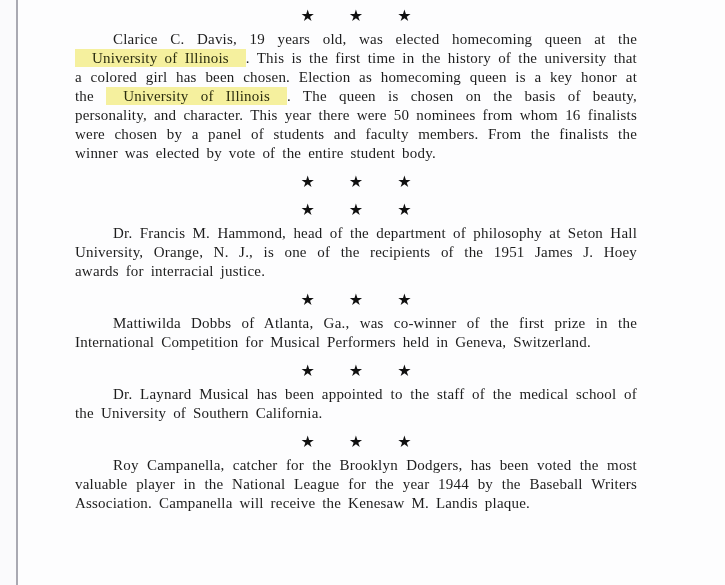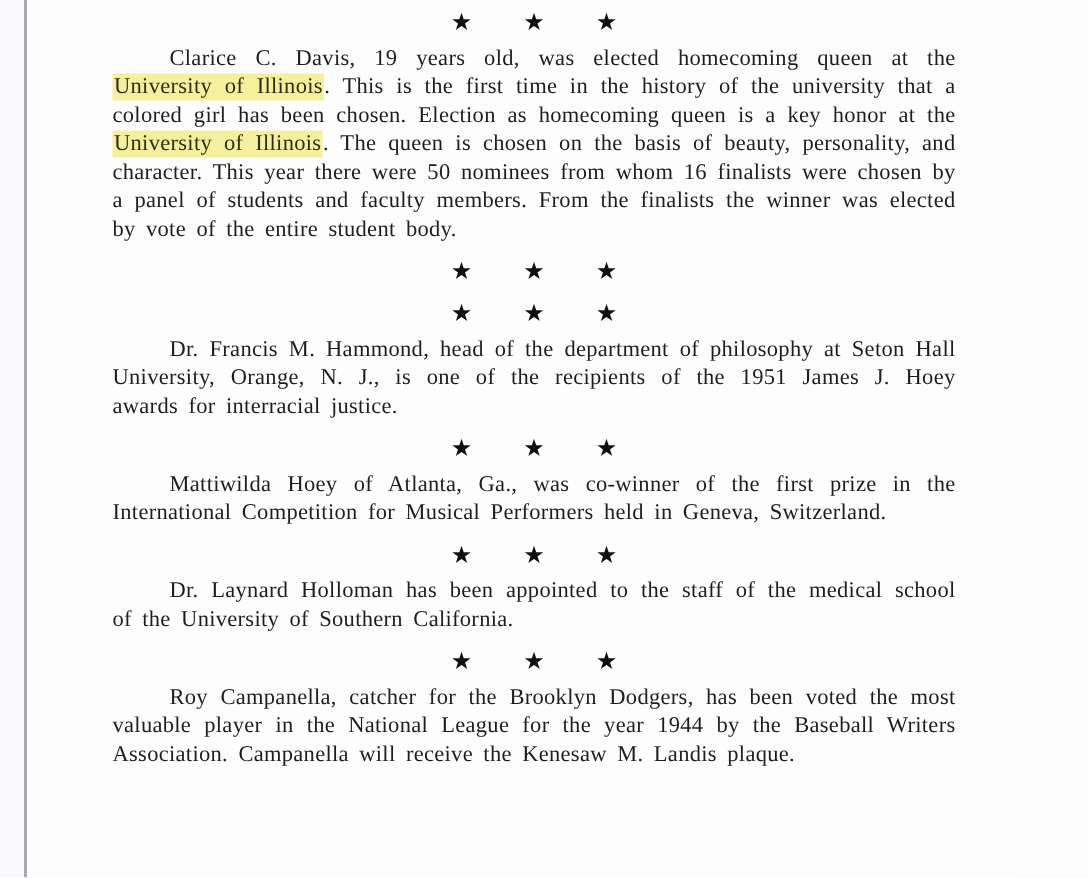--- a/index.html
+++ b/index.html
@@ -54,21 +54,21 @@
     line-height: 19px;
     text-align: justify;
     text-indent: 38px;
     color: #1d1d1d;
     word-spacing: 3px;
     letter-spacing: 0.2px;
   }
   .hl {
     background: #f5f09e;
     color: #2c2e10;
-    padding: 1px 1px;
+    padding: 1px 17px;
     -webkit-box-decoration-break: clone;
     box-decoration-break: clone;
   }
 </style>
 </head>
 <body>
 
 <div class="page">
   <div class="gutter"></div>
   <div class="gutter-line"></div>
@@ -88,27 +88,27 @@
         <span class="star">★</span>
         <span class="star">★</span>
         <span class="star">★</span>
       </div>
       <p class="para"><span>Dr. Francis M. Hammond, head of the department of philosophy at Seton Hall University, Orange, N. J., is one of the recipients of the 1951 James J. Hoey awards for interracial justice.</span></p>
       <div class="stars">
         <span class="star">★</span>
         <span class="star">★</span>
         <span class="star">★</span>
       </div>
-      <p class="para"><span>Mattiwilda Hoey of Atlanta, Ga., was co-winner of the first prize in the International Competition for Musical Performers held in Geneva, Switzerland.</span></p>
+      <p class="para"><span>Mattiwilda Dobbs of Atlanta, Ga., was co-winner of the first prize in the International Competition for Musical Performers held in Geneva, Switzerland.</span></p>
       <div class="stars">
         <span class="star">★</span>
         <span class="star">★</span>
         <span class="star">★</span>
       </div>
-      <p class="para"><span>Dr. Laynard Holloman has been appointed to the staff of the medical school of the University of Southern California.</span></p>
+      <p class="para"><span>Dr. Laynard Musical has been appointed to the staff of the medical school of the University of Southern California.</span></p>
       <div class="stars">
         <span class="star">★</span>
         <span class="star">★</span>
         <span class="star">★</span>
       </div>
       <p class="para"><span>Roy Campanella, catcher for the Brooklyn Dodgers, has been voted the most valuable player in the National League for the year 1944 by the Baseball Writers Association. Campanella will receive the Kenesaw M. Landis plaque.</span></p>
     </div>
 </div>
 
 </body></html>

